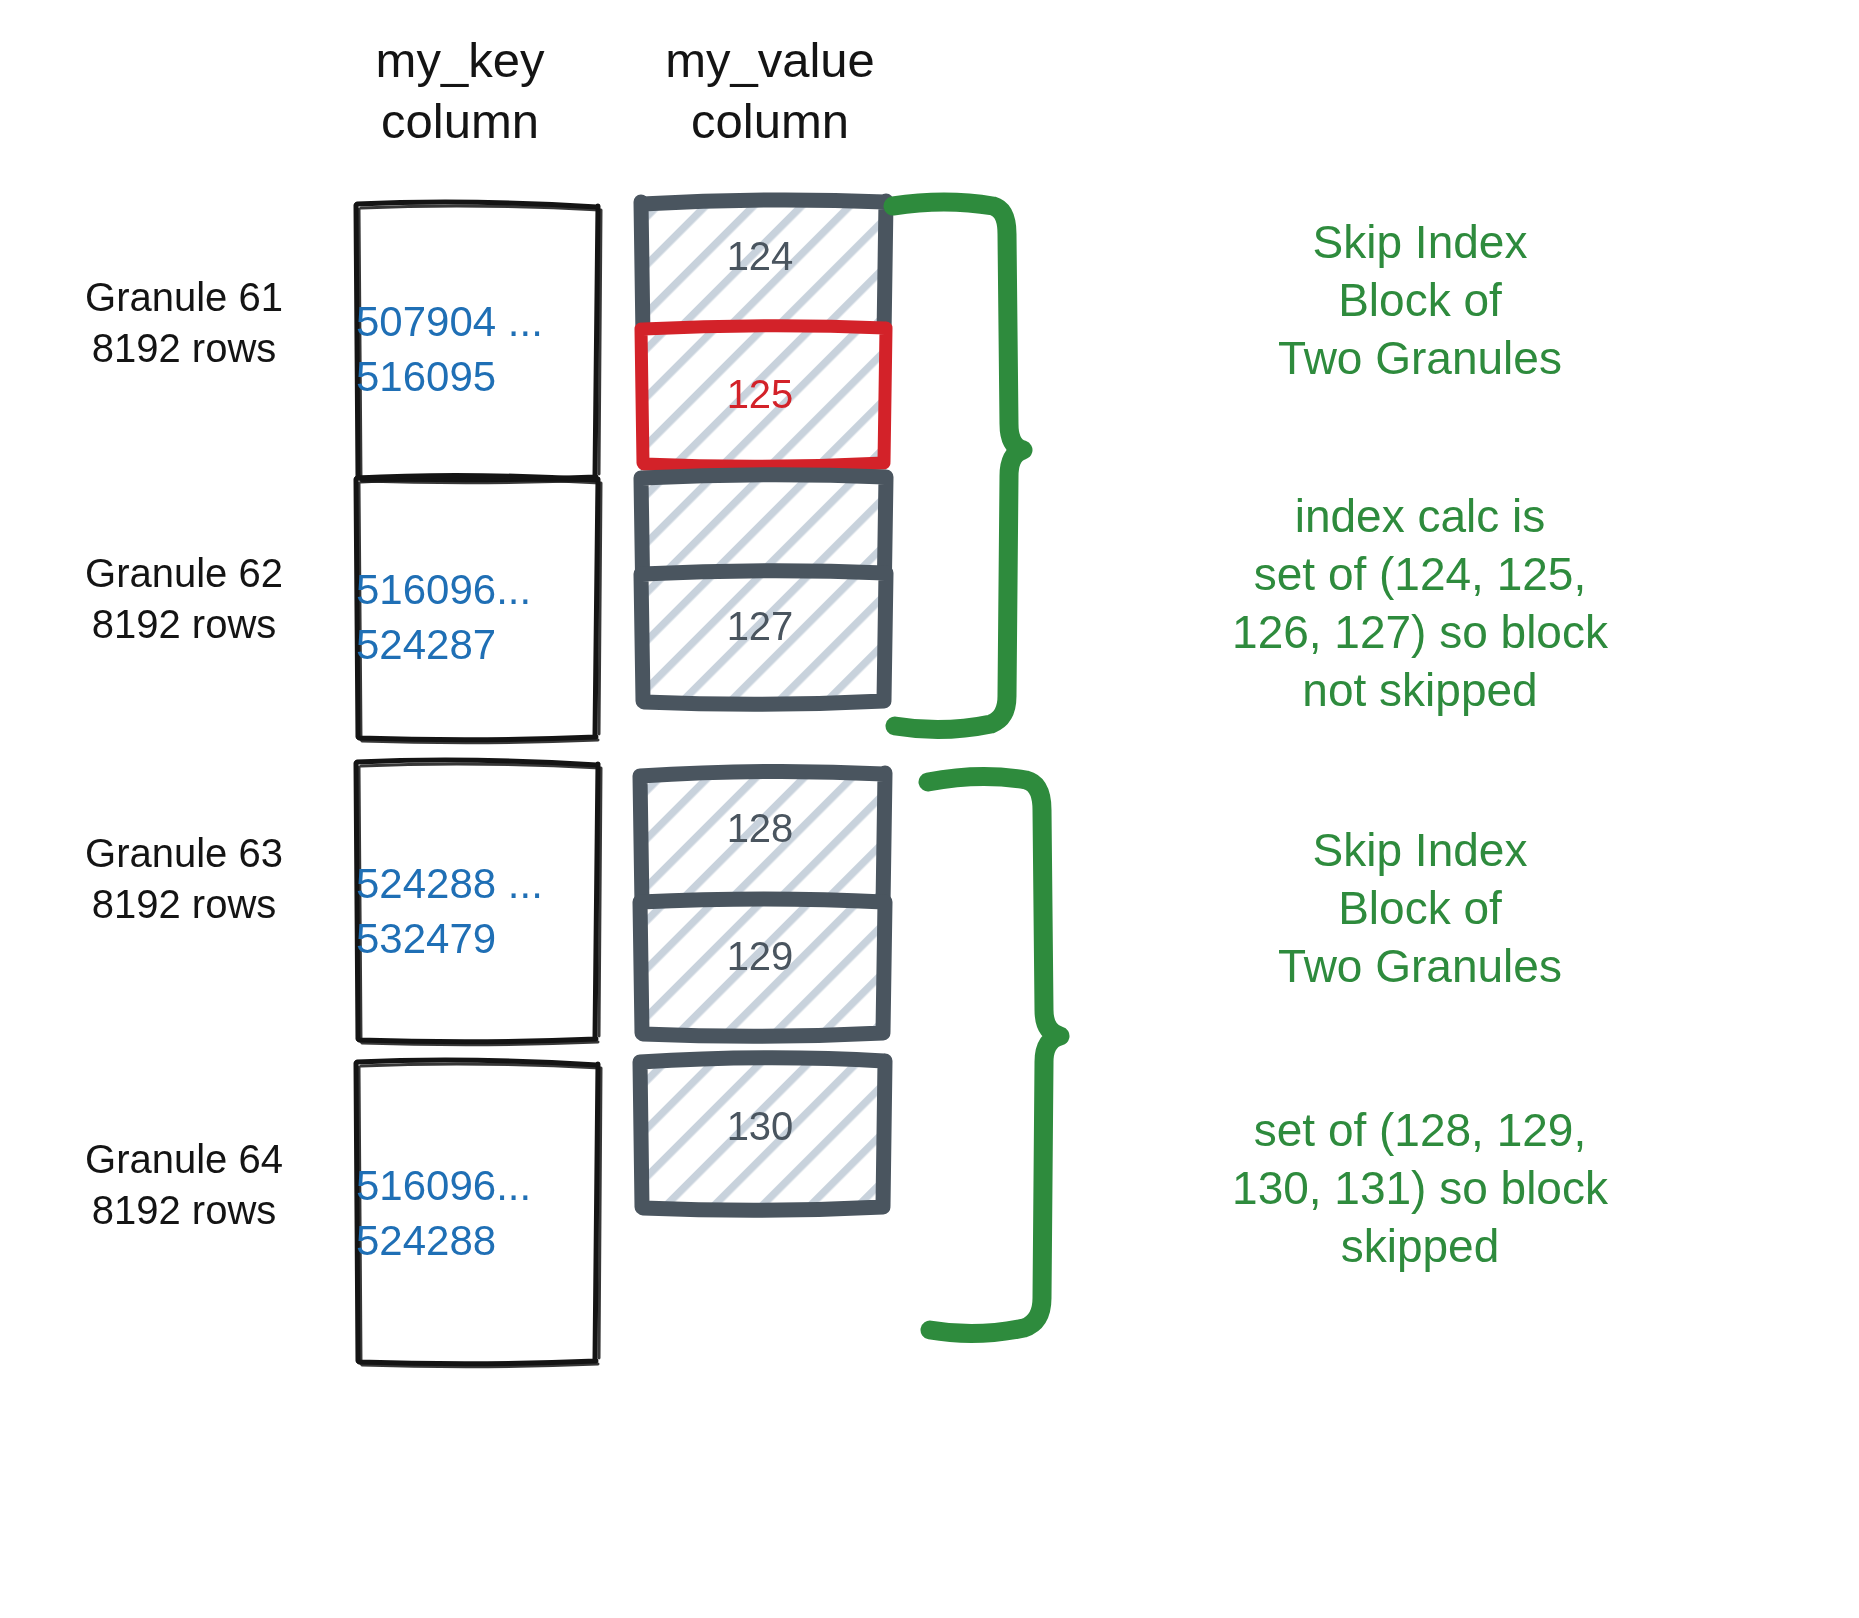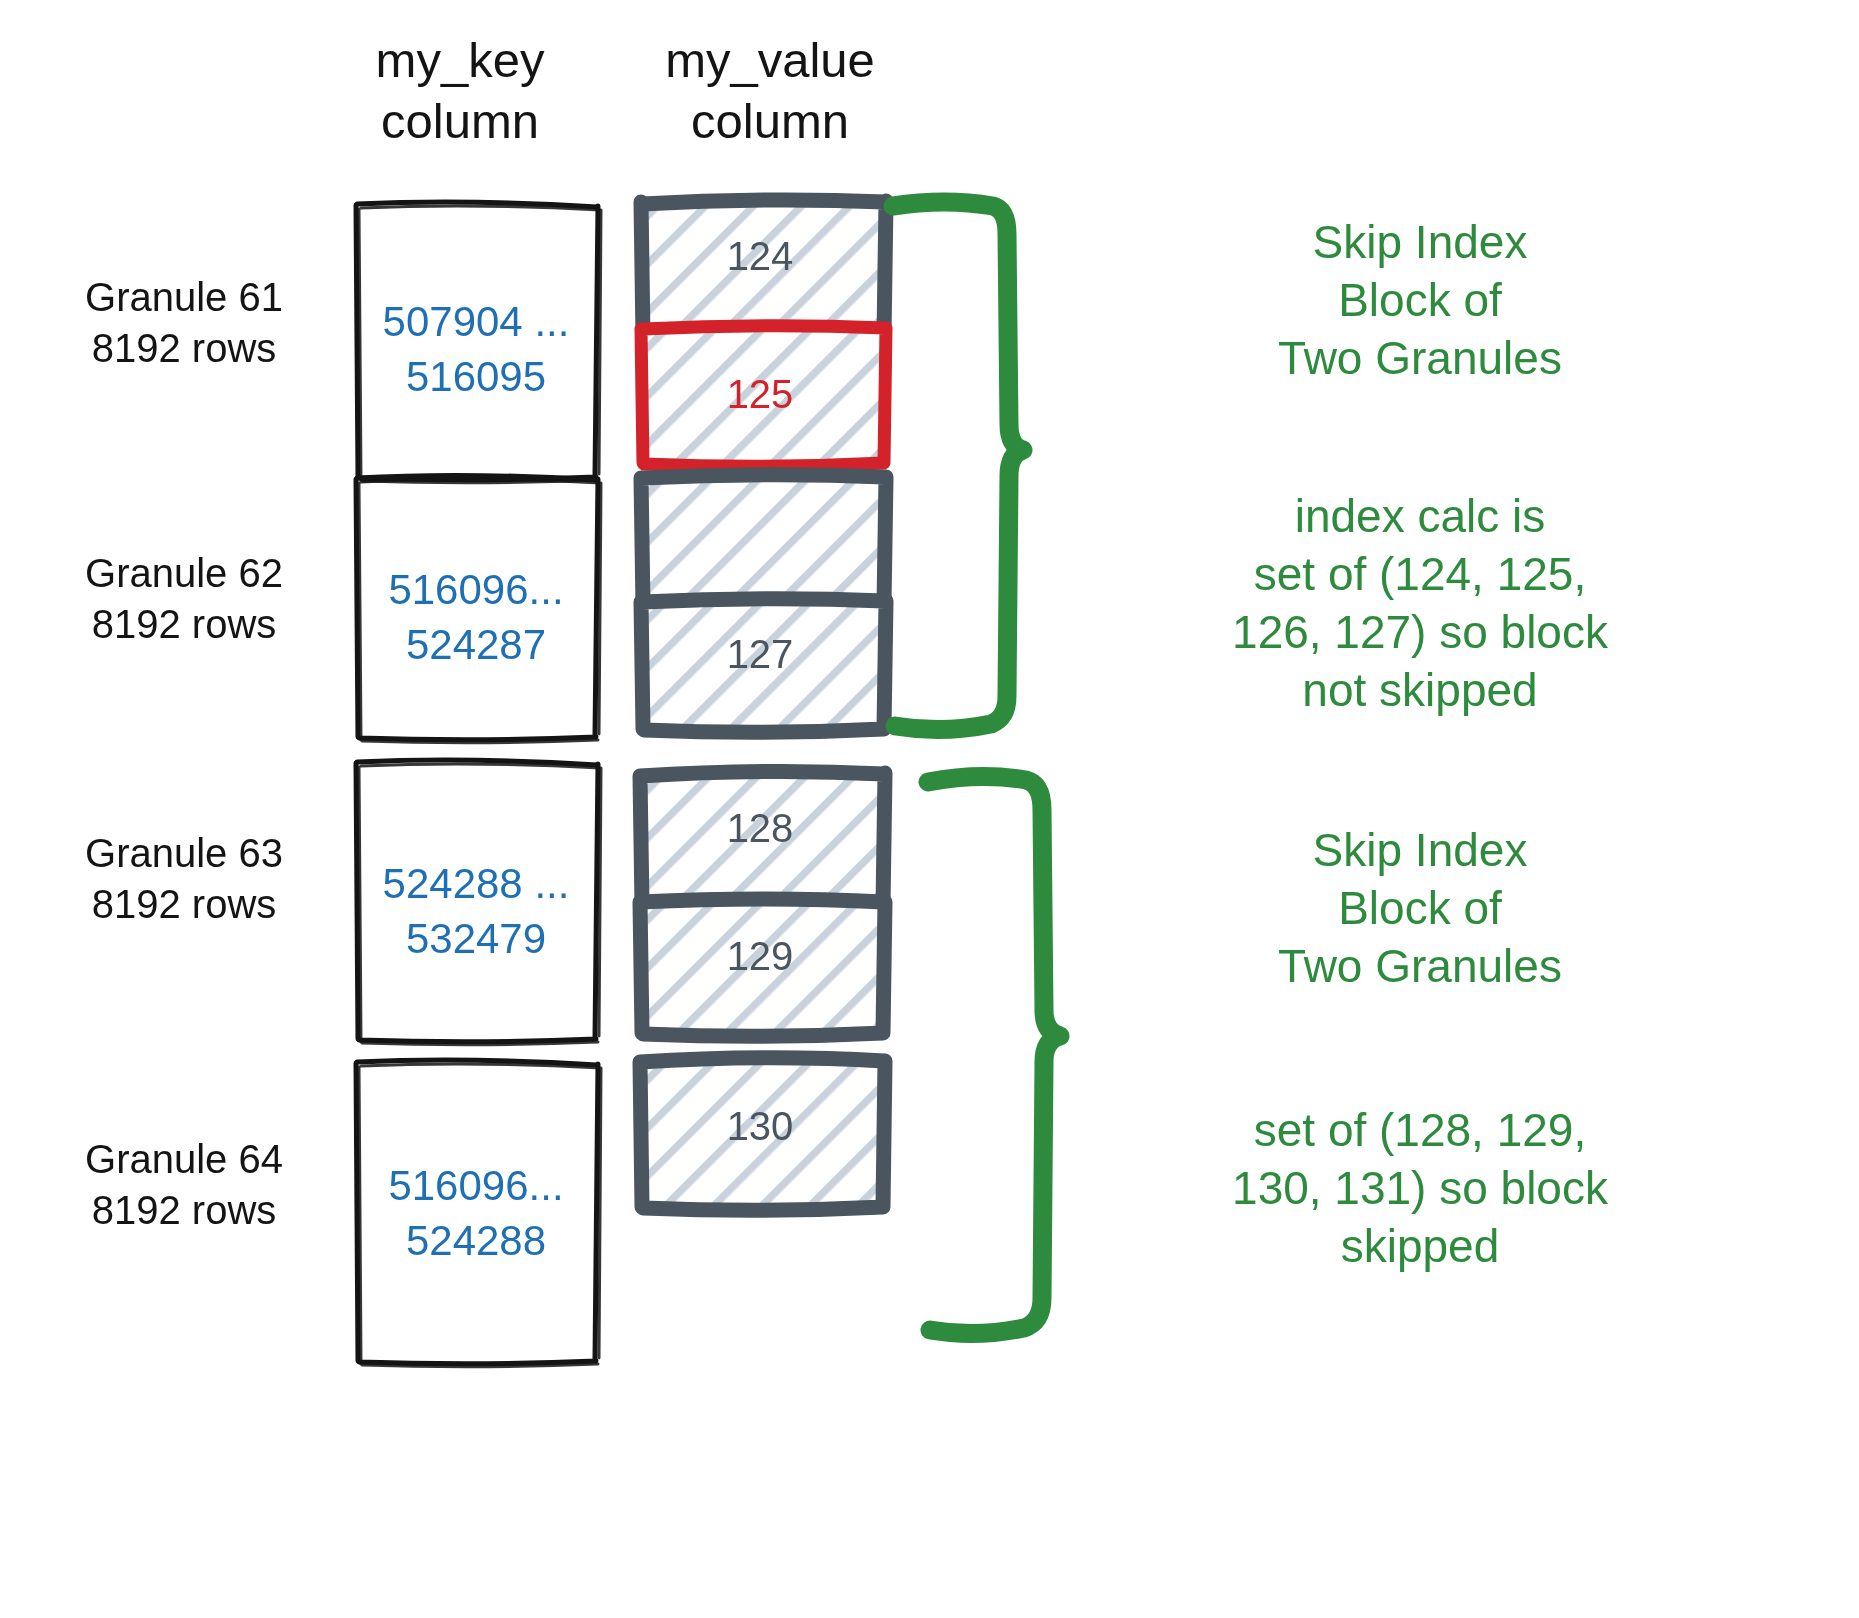--- a/index.html
+++ b/index.html
@@ -38,21 +38,21 @@
   
   .key-box {
     position: absolute;
     left: 356px;
     width: 240px;
   }
   .key-box svg { position: absolute; left: -8px; top: -8px; overflow: visible; }
   .key-text {
     position: absolute;
     left: 0; right: 0;
-    text-align: center;
+    text-align: left;
     font-size: 42px;
     line-height: 1.32;
     color: #1F6FB5;
     white-space: pre-line;
   }
 
   
   .value-box {
     position: absolute;
     left: 640px;
@@ -141,21 +141,21 @@
 524287</div>
   </div>
 
   <div class="value-box" style="top:476px; height:130px">
     <svg width="280" height="170" viewBox="0 0 280 170" aria-hidden="true">
       <rect x="16" y="14" width="244" height="132" fill="url(#hatchA)"></rect>
       <path d="M16 16 Q140 10 259 15 M260 15 L258 143 M258 144 Q140 150 18 145 M17 144 L15 16" fill="none" stroke="#4A555F" stroke-width="15" stroke-linecap="round" stroke-linejoin="round"></path>
     </svg>
   </div>
 
-  <div class="value-box" style="top:602px; height:128px">
+  <div class="value-box" style="top:574px; height:128px">
     <svg width="280" height="168" viewBox="0 0 280 168" aria-hidden="true">
       <rect x="16" y="12" width="244" height="130" fill="url(#hatchA)"></rect>
       <path d="M16 14 Q140 8 259 13 M260 13 L258 140 M258 141 Q140 147 18 142 M17 141 L15 14" fill="none" stroke="#4A555F" stroke-width="15" stroke-linecap="round" stroke-linejoin="round"></path>
     </svg>
     <div class="value-text" style="top:30px">127</div>
   </div>
 
   <div class="granule-label" style="top:828px">Granule 63
 8192 rows</div>
 

